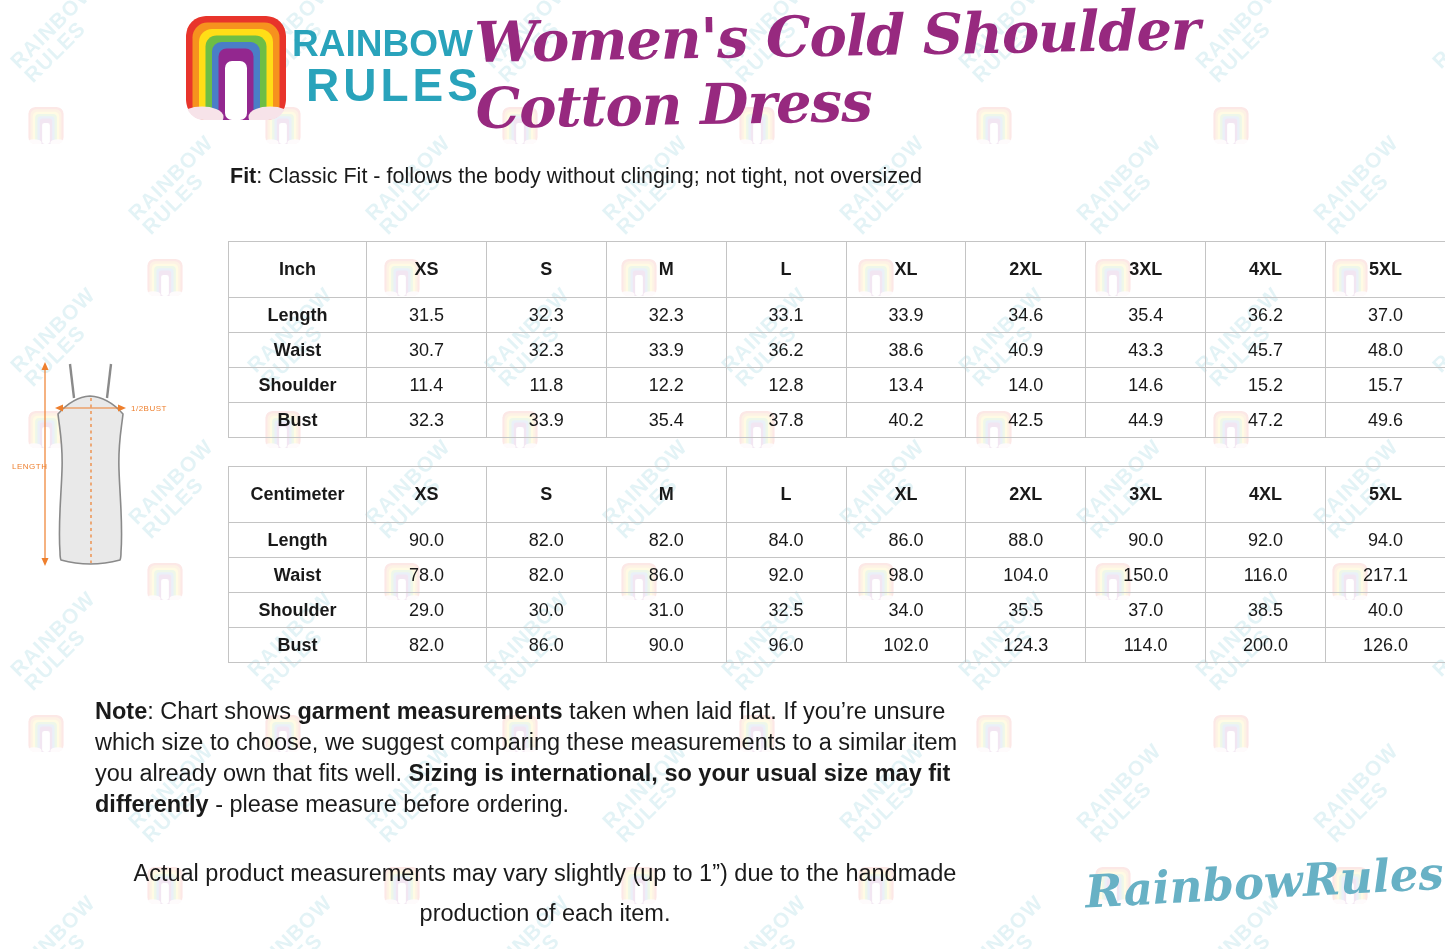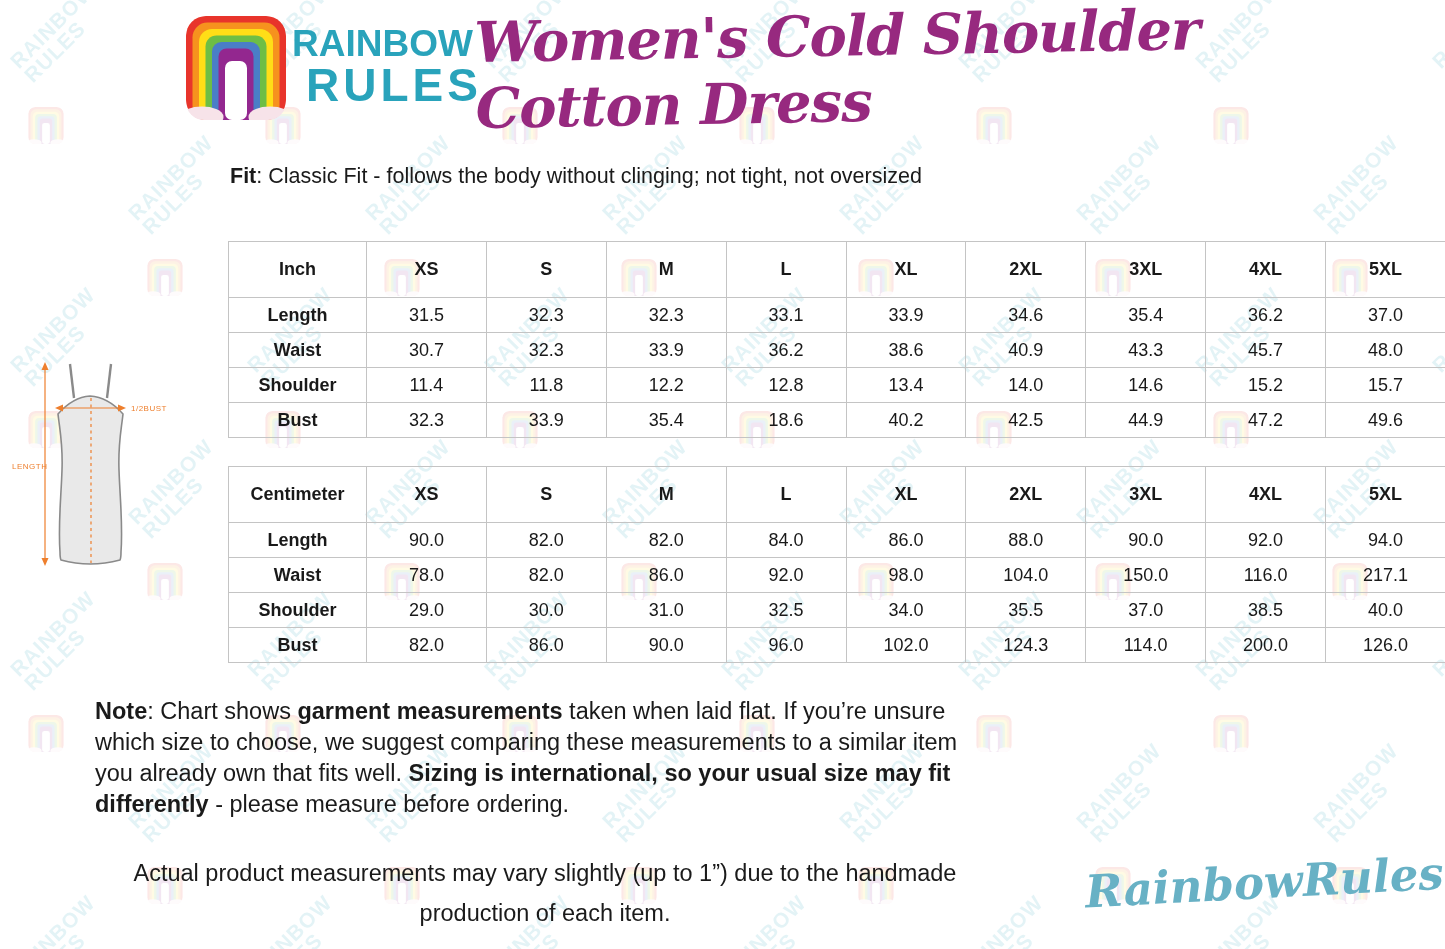--- a/index.html
+++ b/index.html
@@ -979,21 +979,21 @@
             <td>14.0</td>
             <td>14.6</td>
             <td>15.2</td>
             <td>15.7</td>
           </tr>
           <tr>
             <th>Bust</th>
             <td>32.3</td>
             <td>33.9</td>
             <td>35.4</td>
-            <td>18.6</td>
+            <td>37.8</td>
             <td>40.2</td>
             <td>42.5</td>
             <td>44.9</td>
             <td>47.2</td>
             <td>49.6</td>
           </tr>
         </tbody>
       </table>
     <table class="size-table table-cm">
         <thead>

